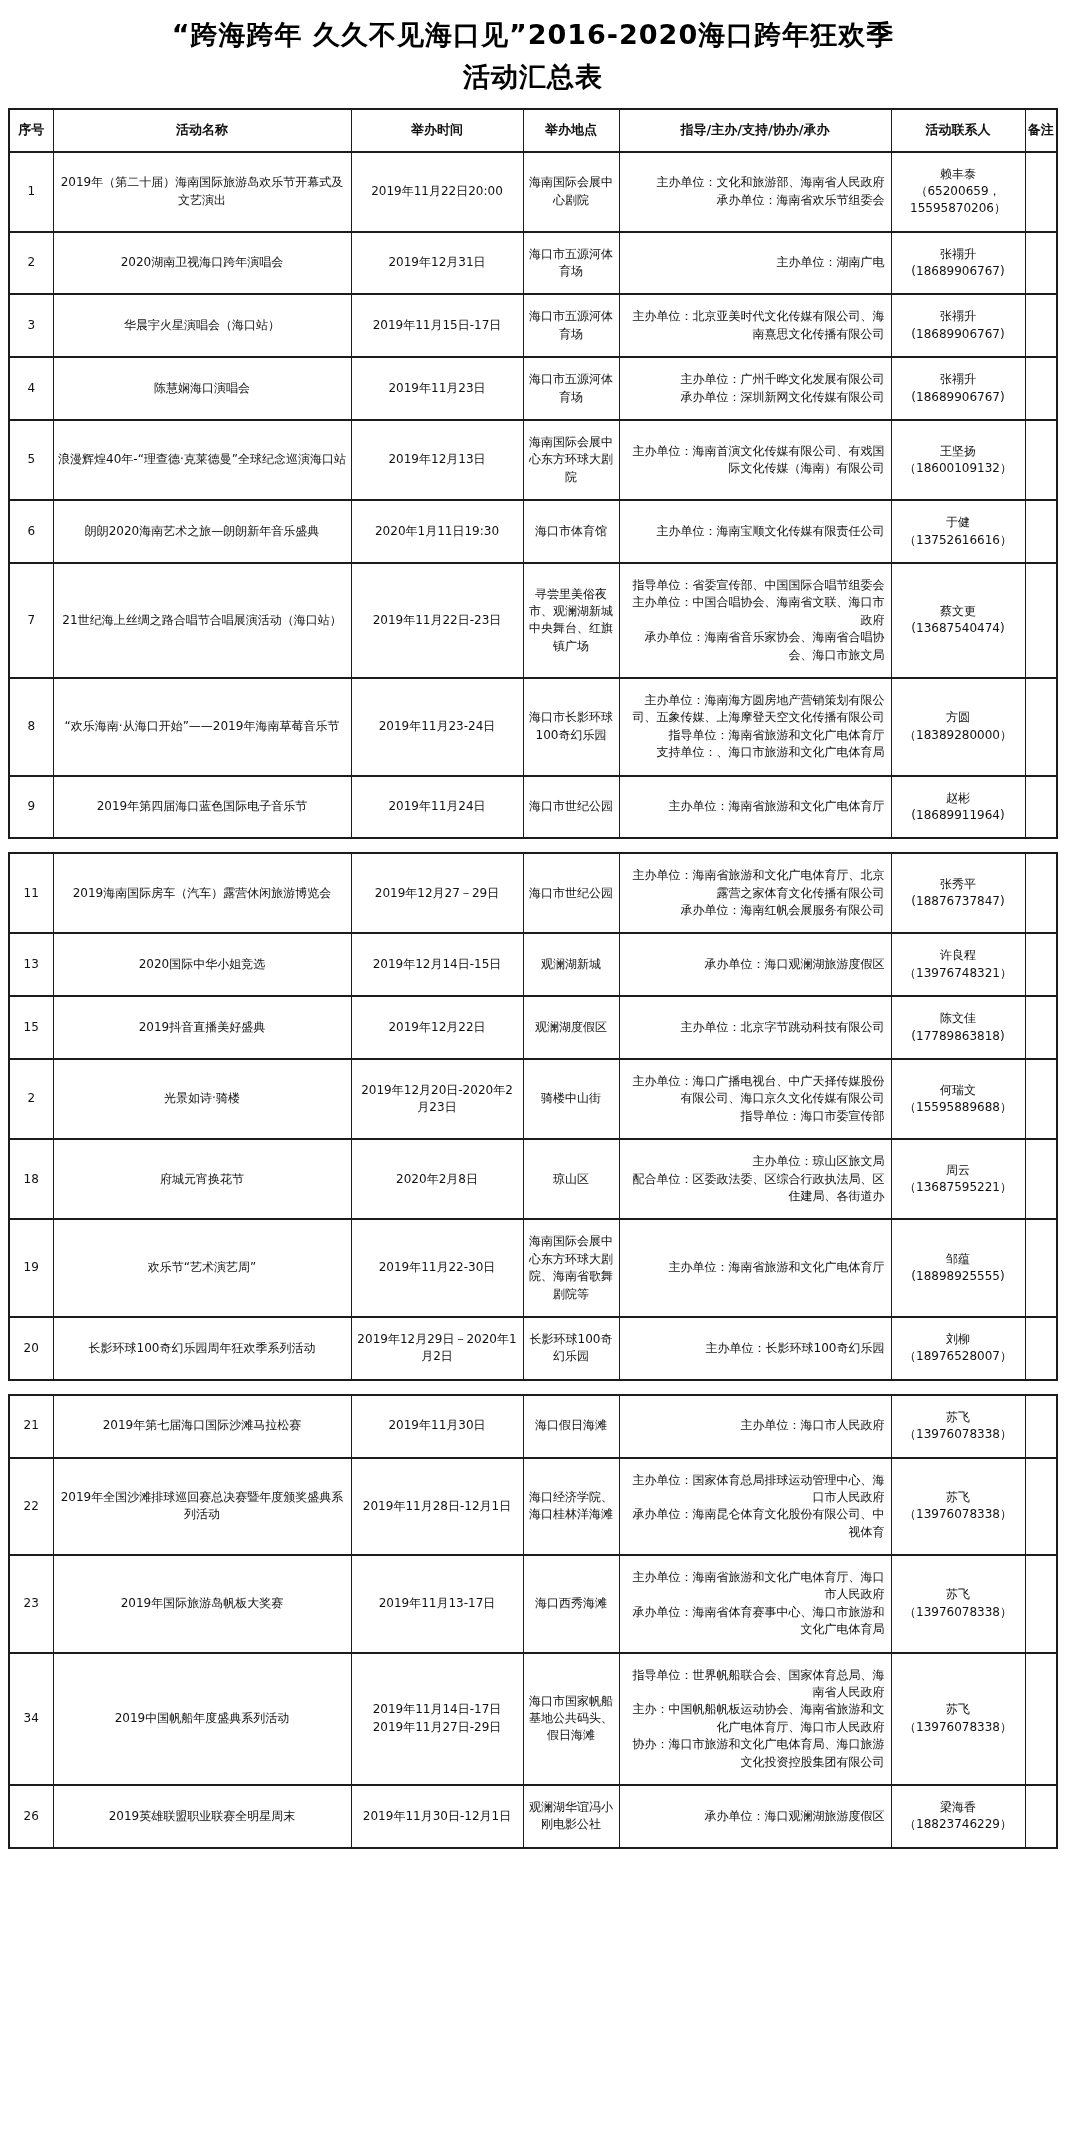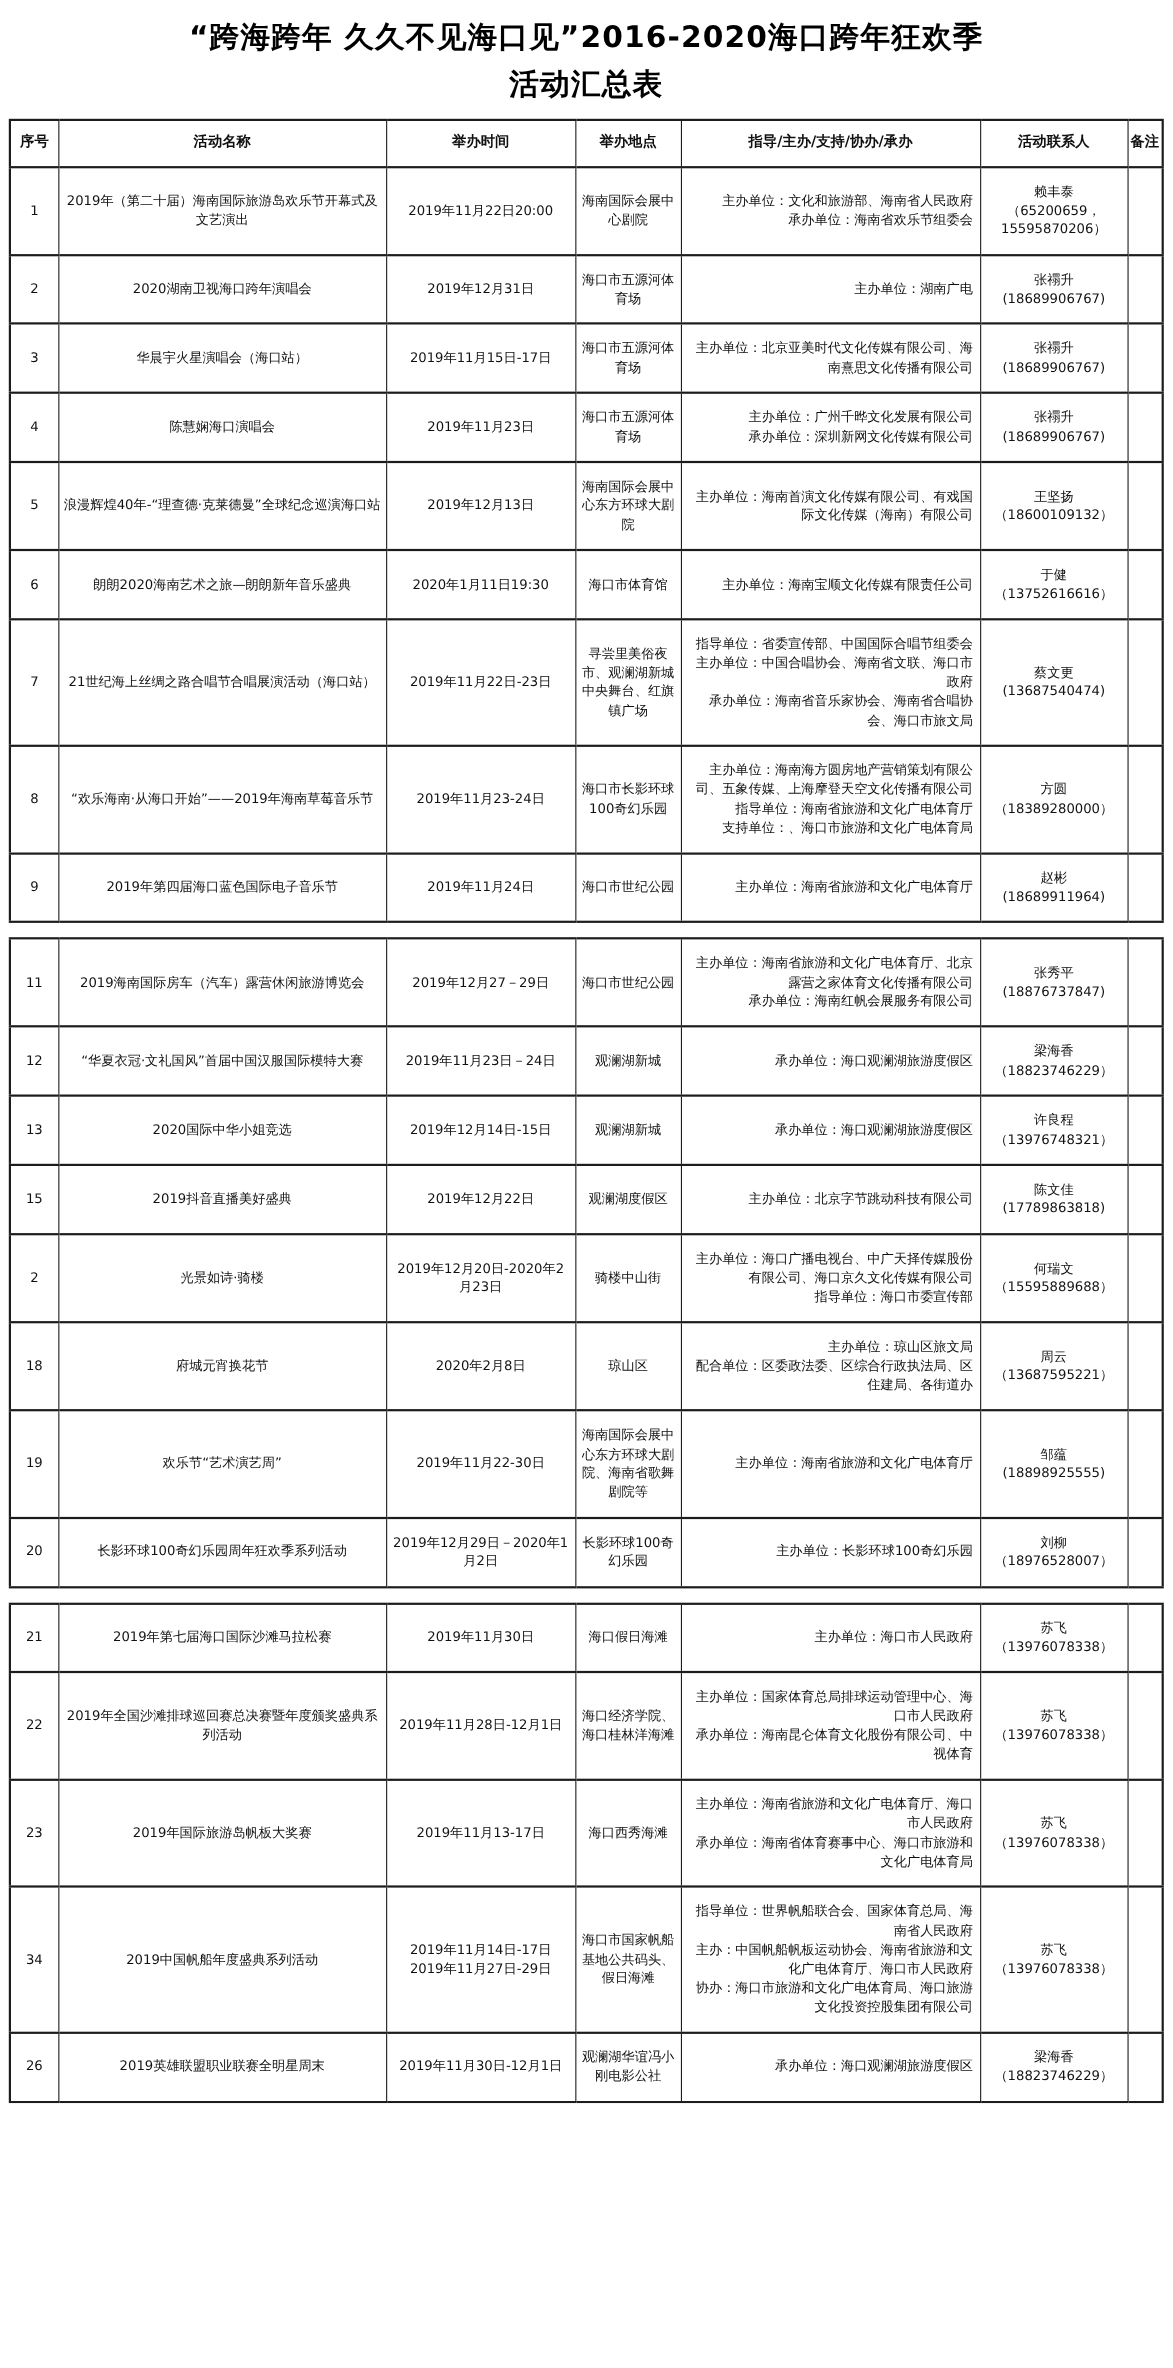--- a/index.html
+++ b/index.html
@@ -203,30 +203,20 @@
           <td class="c-name">2019海南国际房车（汽车）露营休闲旅游博览会</td>
           <td class="c-time">2019年12月27－29日</td>
           <td class="c-place">海口市世纪公园</td>
           <td class="c-org">主办单位：海南省旅游和文化广电体育厅、北京露营之家体育文化传播有限公司
 承办单位：海南红帆会展服务有限公司</td>
           <td class="c-contact">张秀平
 (18876737847)</td>
           <td class="c-note"></td>
         </tr>
         <tr>
-          <td class="c-no">12</td>
-          <td class="c-name">“华夏衣冠·文礼国风”首届中国汉服国际模特大赛</td>
-          <td class="c-time">2019年11月23日－24日</td>
-          <td class="c-place">观澜湖新城</td>
-          <td class="c-org">承办单位：海口观澜湖旅游度假区</td>
-          <td class="c-contact">梁海香
-（18823746229）</td>
-          <td class="c-note"></td>
-        </tr>
-        <tr>
           <td class="c-no">13</td>
           <td class="c-name">2020国际中华小姐竞选</td>
           <td class="c-time">2019年12月14日-15日</td>
           <td class="c-place">观澜湖新城</td>
           <td class="c-org">承办单位：海口观澜湖旅游度假区</td>
           <td class="c-contact">许良程
 （13976748321）</td>
           <td class="c-note"></td>
         </tr>
         <tr>

